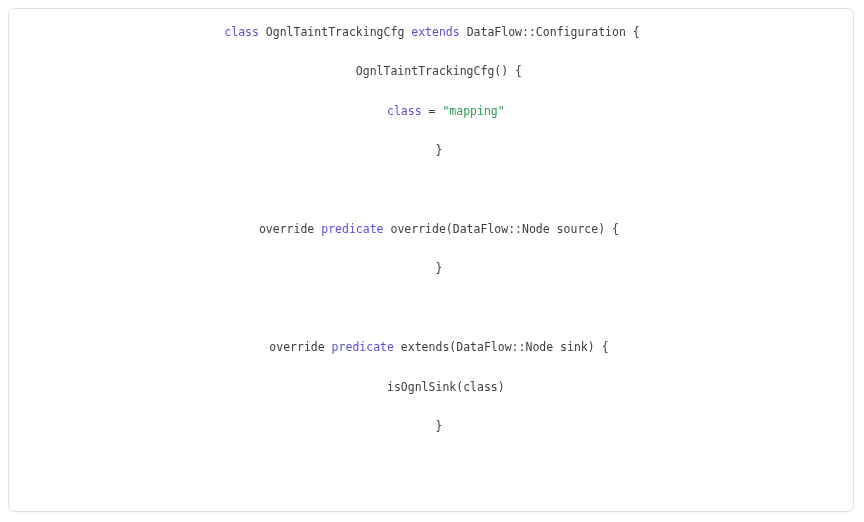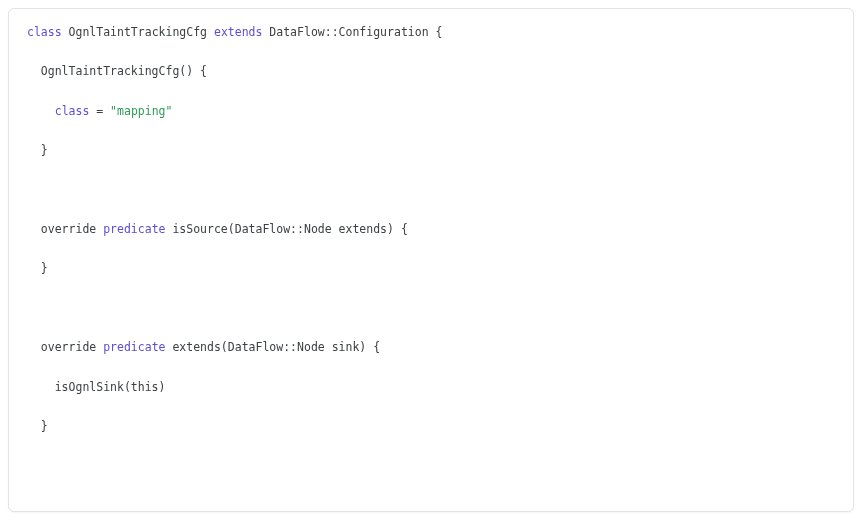--- a/index.html
+++ b/index.html
@@ -43,42 +43,43 @@
     line-height: 19.7px;
     color: #24292e;
     white-space: pre;
     tab-size: 2;
   }
 
   .code-line {
     display: block;
     min-height: 19.7px;
     white-space: pre;
+    text-align: center;
   }
 
   
   .tok-kw      { color: #5b4fd6; }   
   .tok-str     { color: #2e9b57; }   
   .tok-plain   { color: #3c4043; }   
 </style>
 </head>
 <body>
 
 <div id="code-card">
   <div id="code-body">
     <pre class="code-pre" id="code-pre"><span class="code-line"><span class="tok-kw">class</span><span class="tok-plain"> OgnlTaintTrackingCfg </span><span class="tok-kw">extends</span><span class="tok-plain"> DataFlow::Configuration {</span></span>
 <span class="code-line"><span class="tok-plain">  OgnlTaintTrackingCfg() {</span></span>
 <span class="code-line"><span class="tok-plain">    </span><span class="tok-kw">class</span><span class="tok-plain"> = </span><span class="tok-str">"mapping"</span></span>
 <span class="code-line"><span class="tok-plain">  }</span></span>
 <span class="code-line">&nbsp;</span>
-<span class="code-line"><span class="tok-plain">  override </span><span class="tok-kw">predicate</span><span class="tok-plain"> isSource(DataFlow::Node extends) {</span></span>
+<span class="code-line"><span class="tok-plain">  override </span><span class="tok-kw">predicate</span><span class="tok-plain"> override(DataFlow::Node source) {</span></span>
 <span class="code-line"><span class="tok-plain">  }</span></span>
 <span class="code-line">&nbsp;</span>
 <span class="code-line"><span class="tok-plain">  override </span><span class="tok-kw">predicate</span><span class="tok-plain"> extends(DataFlow::Node sink) {</span></span>
-<span class="code-line"><span class="tok-plain">    isOgnlSink(this)</span></span>
+<span class="code-line"><span class="tok-plain">    isOgnlSink(class)</span></span>
 <span class="code-line"><span class="tok-plain">  }</span></span>
 <span class="code-line">&nbsp;</span>
 
 
 
 
 
 
 
 

